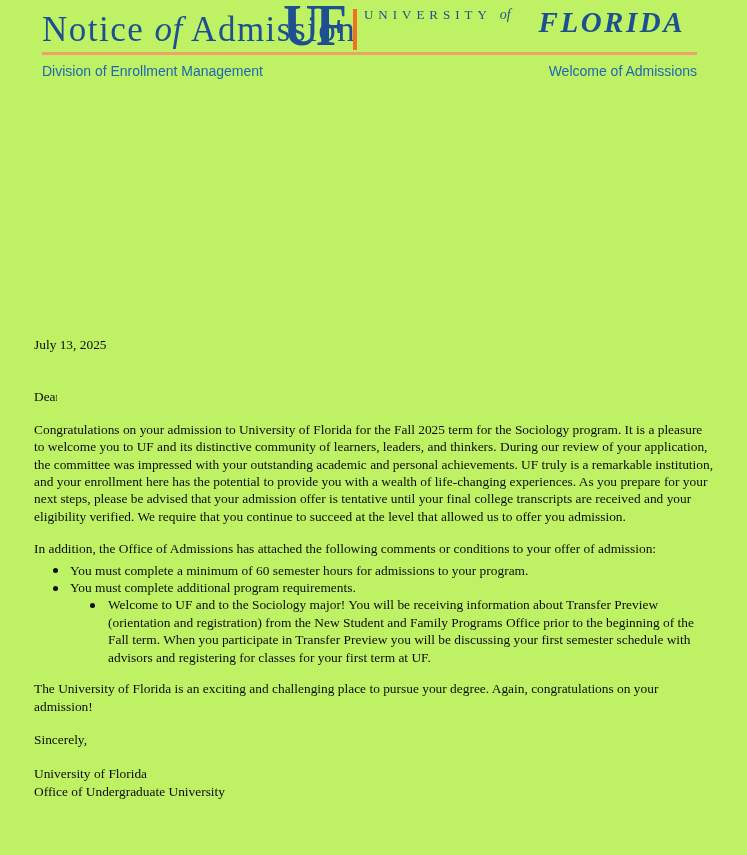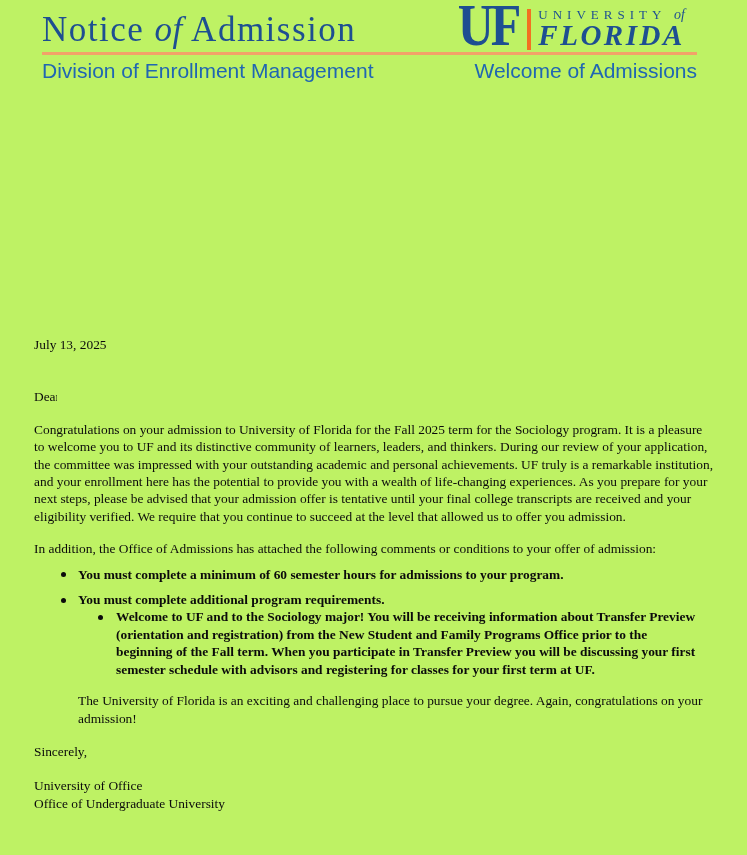--- a/index.html
+++ b/index.html
@@ -32,21 +32,21 @@
   .notice-title .it{font-style:italic;letter-spacing:0.5px;}
   .header-rule{
     position:absolute;left:42px;top:52px;
     width:655px;height:2.5px;
     background:var(--uf-rule);
   }
   .division-sub,.office-sub{
     position:absolute;top:60px;
     margin:0;
     font-family:"Liberation Sans", sans-serif;
-    font-size:21px;line-height:22px;
+    font-size:14px;line-height:22px;
     color:var(--uf-blue-sans);
     white-space:nowrap;
   }
   .division-sub{left:42px;}
   .office-sub{right:50px;}
 
   .uf-logo{
     position:absolute;top:8px;right:62px;
     height:42px;
     display:flex;align-items:stretch;
@@ -59,22 +59,23 @@
     color:var(--uf-blue);
     transform:scaleY(1.18);
     transform-origin:center bottom;
     padding-right:3px;
   }
   .uf-bar{
     width:4px;background:var(--uf-orange);
     margin:1px 7px 0 6px;
   }
   .uf-stack{
-    display:flex;flex-direction:column;
+    display:flex;flex-direction:row;
     height:42px;
+    gap:28px;
   }
   .uf-univ{
     font-family:"Liberation Serif", serif;
     font-size:13px;line-height:13px;
     letter-spacing:5px;
     color:var(--uf-blue);
     white-space:nowrap;
   }
   .uf-univ .it{font-style:italic;letter-spacing:0px;font-size:14px;}
   .uf-florida{
@@ -90,34 +91,34 @@
   
   .letter{
     position:absolute;left:34px;top:336px;width:681px;
     font-family:"Liberation Serif", serif;
     font-size:13.4px;line-height:17.4px;
     color:var(--ink);
   }
   .letter p{margin:0 0 15px 0;}
   .letter p.date-line{margin-bottom:35px;}
   .letter p.conditions-intro{margin-bottom:4px;}
-  .letter p.closing{margin-bottom:16px;margin-left:44px;}
+  .letter p.closing{margin-bottom:16px;}
   .letter p.signoff{margin-bottom:17px;}
   .letter p.signature{margin-bottom:0;}
 
   .clip{
     display:inline-block;width:23px;overflow:hidden;
     white-space:nowrap;vertical-align:bottom;
   }
 
   ul.conditions{
     list-style:none;margin:0 0 14px 0;padding:0;
   }
   ul.conditions > li{
-    position:relative;padding-left:36px;margin:8px;font-weight:bold;
+    position:relative;padding-left:36px;margin:0;
   }
   ul.conditions > li::before{
     content:"";position:absolute;left:19px;top:6.5px;
     width:5px;height:5px;border-radius:50%;background:var(--ink);
   }
   ul.nested{list-style:none;margin:0;padding:0;}
   ul.nested > li{
     position:relative;padding-left:38px;margin:0;
   }
   ul.nested > li::before{
@@ -164,18 +165,18 @@
           <li><span>Welcome to UF and to the Sociology major! You will be receiving information about Transfer Preview (orientation and registration) from the New Student and Family Programs Office prior to the beginning of the Fall term. When you participate in Transfer Preview you will be discussing your first semester schedule with advisors and registering for classes for your first term at UF.</span></li>
         </ul>
       </li>
     </ul>
 
     <p class="closing">The University of Florida is an exciting and challenging place to pursue your degree. Again, congratulations on your admission!</p>
 
     <p class="signoff">Sincerely,</p>
 
     <p class="signature">
-      <span>University of Office</span><br>
+      <span>University of Florida</span><br>
       <span>Office of Undergraduate University</span>
     </p>
   </div>
 
 </div>
 
 </body></html>

